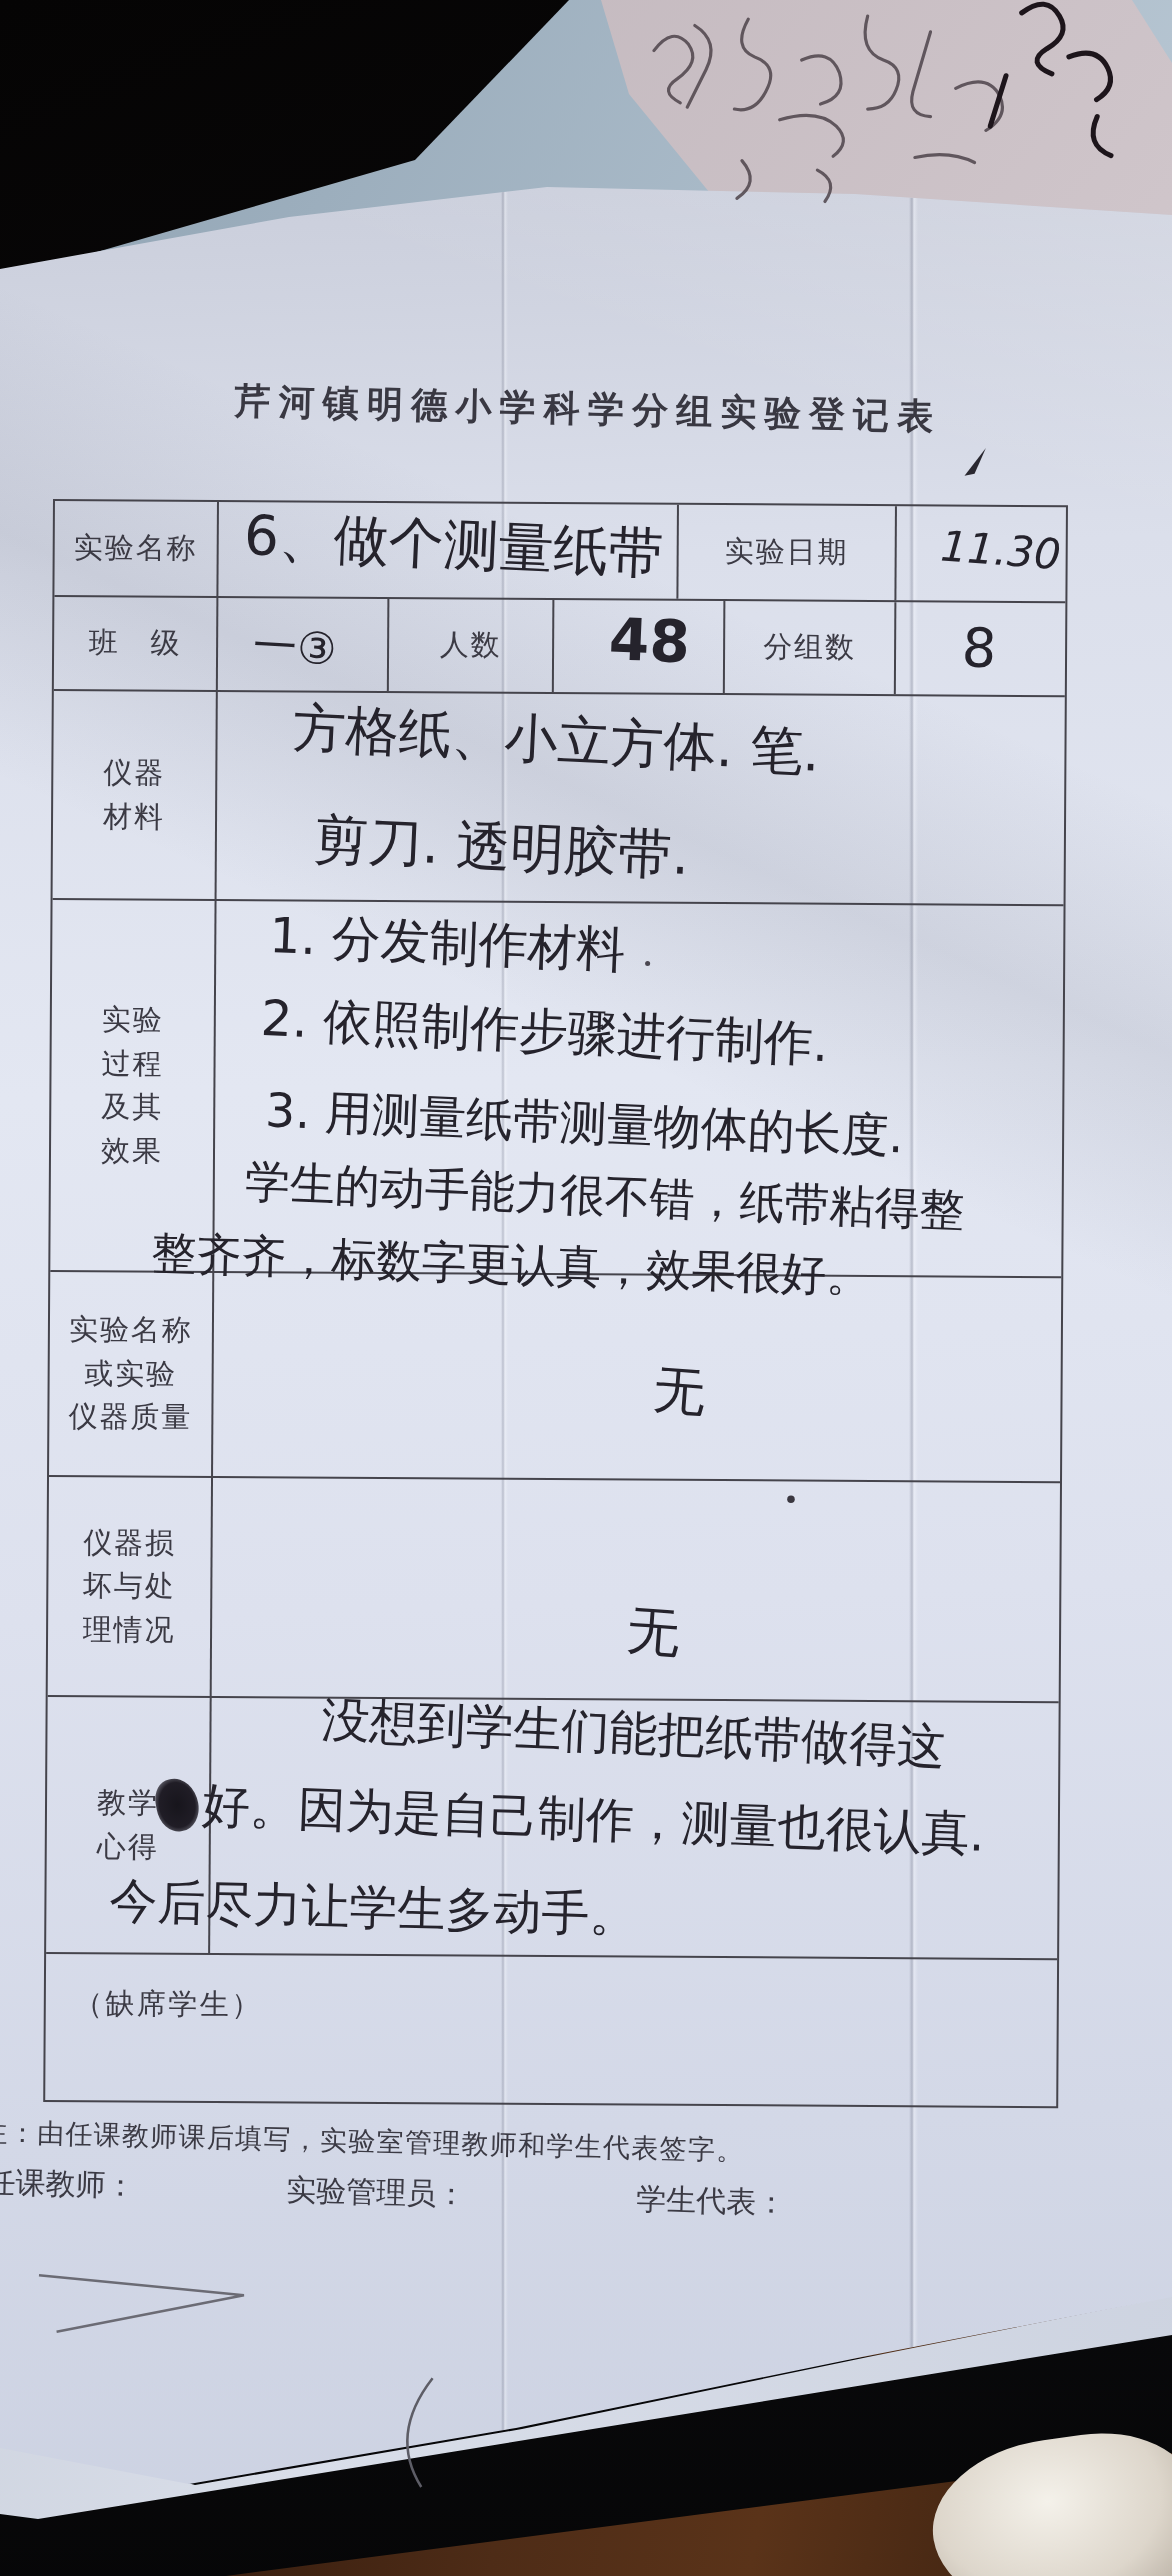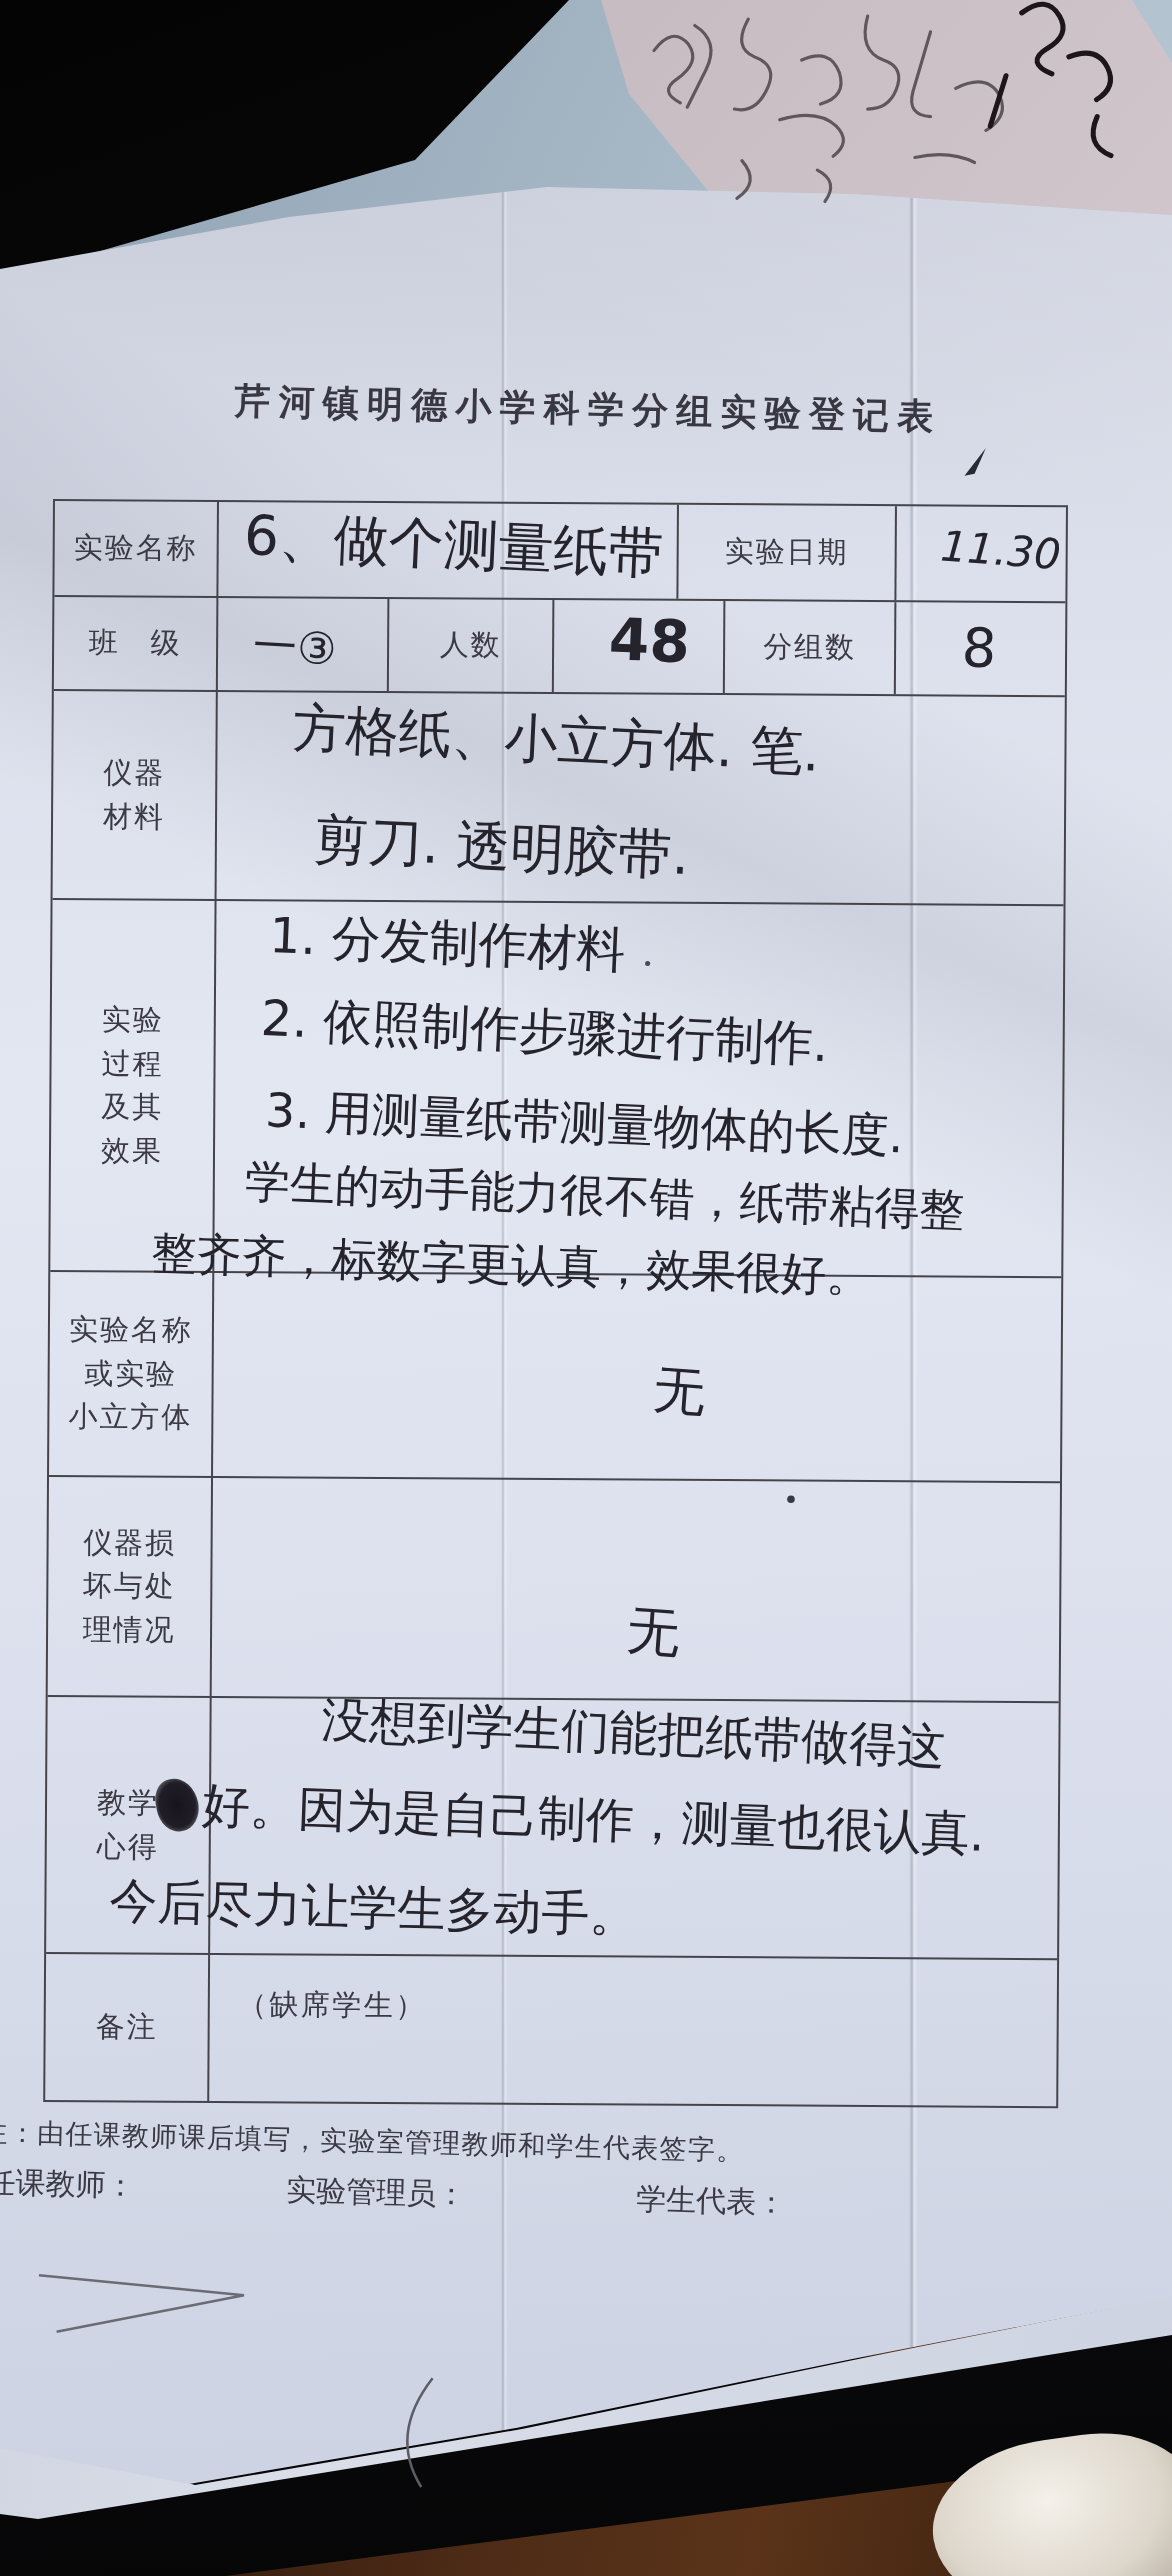--- a/index.html
+++ b/index.html
@@ -148,21 +148,21 @@
         <span class="hand h1 hv" style="left:50px;top:189px;transform:rotate(2deg);font-size:47px;">3. 用测量纸带测量物体的长度.</span>
         <span class="hand h1 hv" style="left:30px;top:263px;transform:rotate(2deg);font-size:45px;">学生的动手能力很不错，纸带粘得整</span>
         <span class="hand h1 hv" style="left:-63px;top:332px;transform:rotate(1.5deg);font-size:45px;">整齐齐，标数字更认真，效果很好。</span>
       </div>
     </div>
 
     <div class="trow" style="height:205px;">
       <div class="cell lblcell printed" style="width:164px;">
         <span>实验名称</span>
         <span>或实验</span>
-        <span>小立方体</span>
+        <span>仪器质量</span>
       </div>
       <div class="cell" style="flex:1;">
         <span class="hand hv" style="left:440px;top:81px;font-size:52px;transform:rotate(4deg);">无</span>
       </div>
     </div>
 
     <div class="trow" style="height:220px;">
       <div class="cell lblcell printed" style="width:164px;">
         <span>仪器损</span>
         <span>坏与处</span>
@@ -179,21 +179,20 @@
         <span>心得</span>
       </div>
       <div class="cell" style="flex:1;">
         <span class="hand h3 hv" style="left:110px;top:1.3px;transform:rotate(2.2deg);">没想到学生们能把纸带做得这</span>
         <span class="hand h3 hv" style="left:-55px;top:87px;transform:rotate(1.8deg);"><span class="blob"></span><span>好。因为是自己制作，测量也很认真.</span></span>
         <span class="hand h3 hv" style="left:-101px;top:177px;transform:rotate(1.2deg);">今后尽力让学生多动手。</span>
       </div>
     </div>
 
     <div class="trow" style="height:146px;">
-      <div class="cell lblcell printed" style="width:164px;">备注</div>
       <div class="cell" style="flex:1;">
         <span class="printed hv" style="left:28px;top:30px;font-size:29px;letter-spacing:2.5px;">（缺席学生）</span>
       </div>
     </div>
 
   </div>
 
   <div class="footnote printed">注：由任课教师课后填写，实验室管理教师和学生代表签字。</div>
   <div class="signs printed">
     <span style="left:0;top:0;">任课教师：</span>

